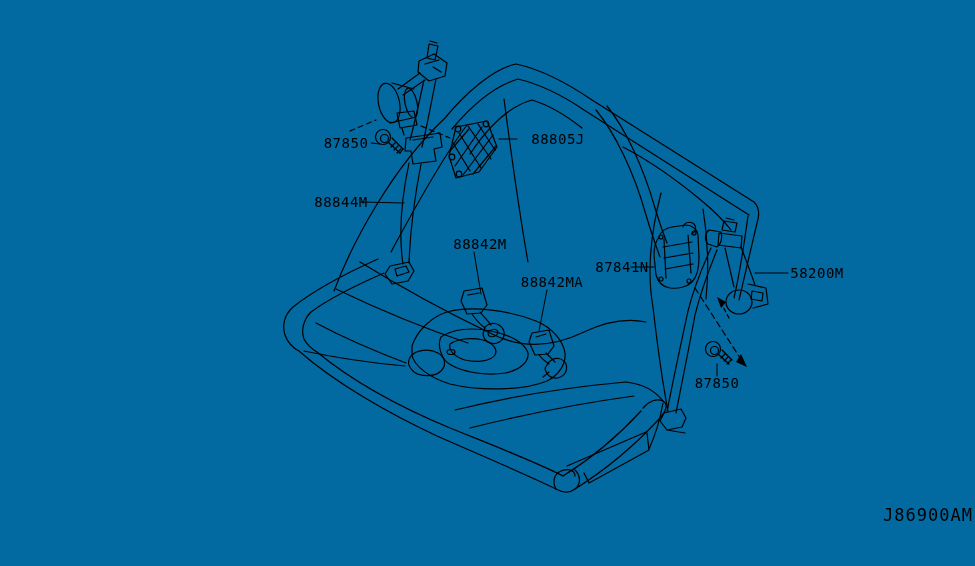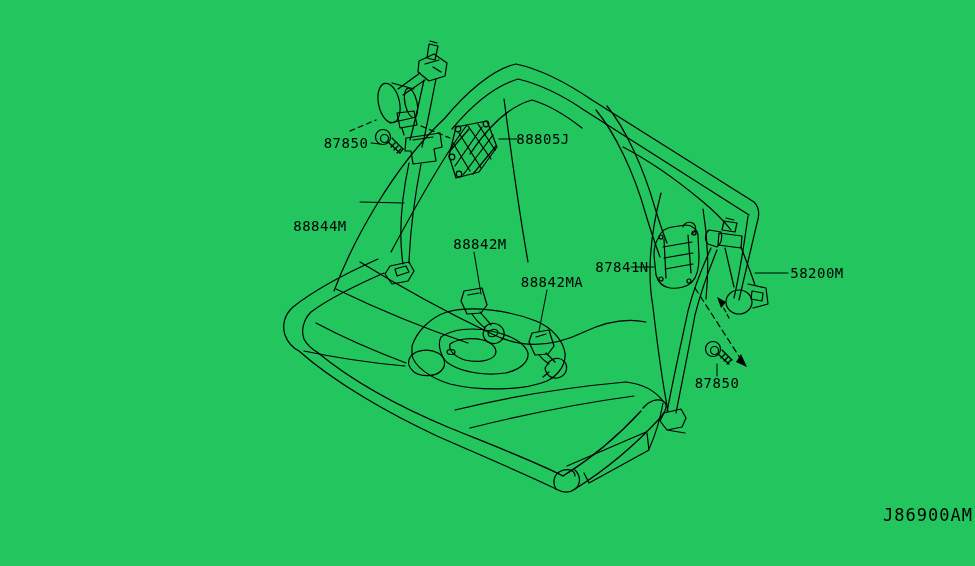--- a/index.html
+++ b/index.html
@@ -1,20 +1,20 @@
 <!DOCTYPE html>
 <html><head>
 <meta charset="utf-8">
 <style>
   html, body { margin: 0; padding: 0; background: #ffffff; }
   .stage {
     position: relative;
     width: 975px;
     height: 566px;
-    background: #22c55e;
+    background: #0369a1;
     font-family: "DejaVu Sans Mono", "Liberation Mono", monospace;
     overflow: hidden;
   }
   svg.artwork {
     position: absolute;
     left: 0; top: 0;
     width: 975px; height: 566px;
     stroke: #000000;
     fill: none;
     stroke-width: 1.2;
@@ -178,23 +178,23 @@
       <path d="M 474,252 L 481,294"></path>
       <path d="M 547,290 L 539,331"></path>
       <path d="M 631,267 L 654,267"></path>
       <path d="M 755,273 L 788,273"></path>
       <path d="M 717,364 L 717,376"></path>
     </g>
   </svg>
 
   <div class="part-label" style="left:346px; top:143px;">87850</div>
 
-  <div class="part-label" style="left:543px; top:139px;">88805J</div>
-
-  <div class="part-label" style="left:320px; top:202px;margin-top:24px;">88844M</div>
+  <div class="part-label" style="left:558px; top:139px;">88805J</div>
+
+  <div class="part-label" style="left:341px; top:202px;">88844M</div>
 
   <div class="part-label" style="left:480px; top:244px;">88842M</div>
 
   <div class="part-label" style="left:552px; top:282px;">88842MA</div>
 
   <div class="part-label" style="left:622px; top:267px;">87841N</div>
 
   <div class="part-label" style="left:817px; top:273px;">58200M</div>
 
   <div class="part-label" style="left:717px; top:383px;">87850</div>

